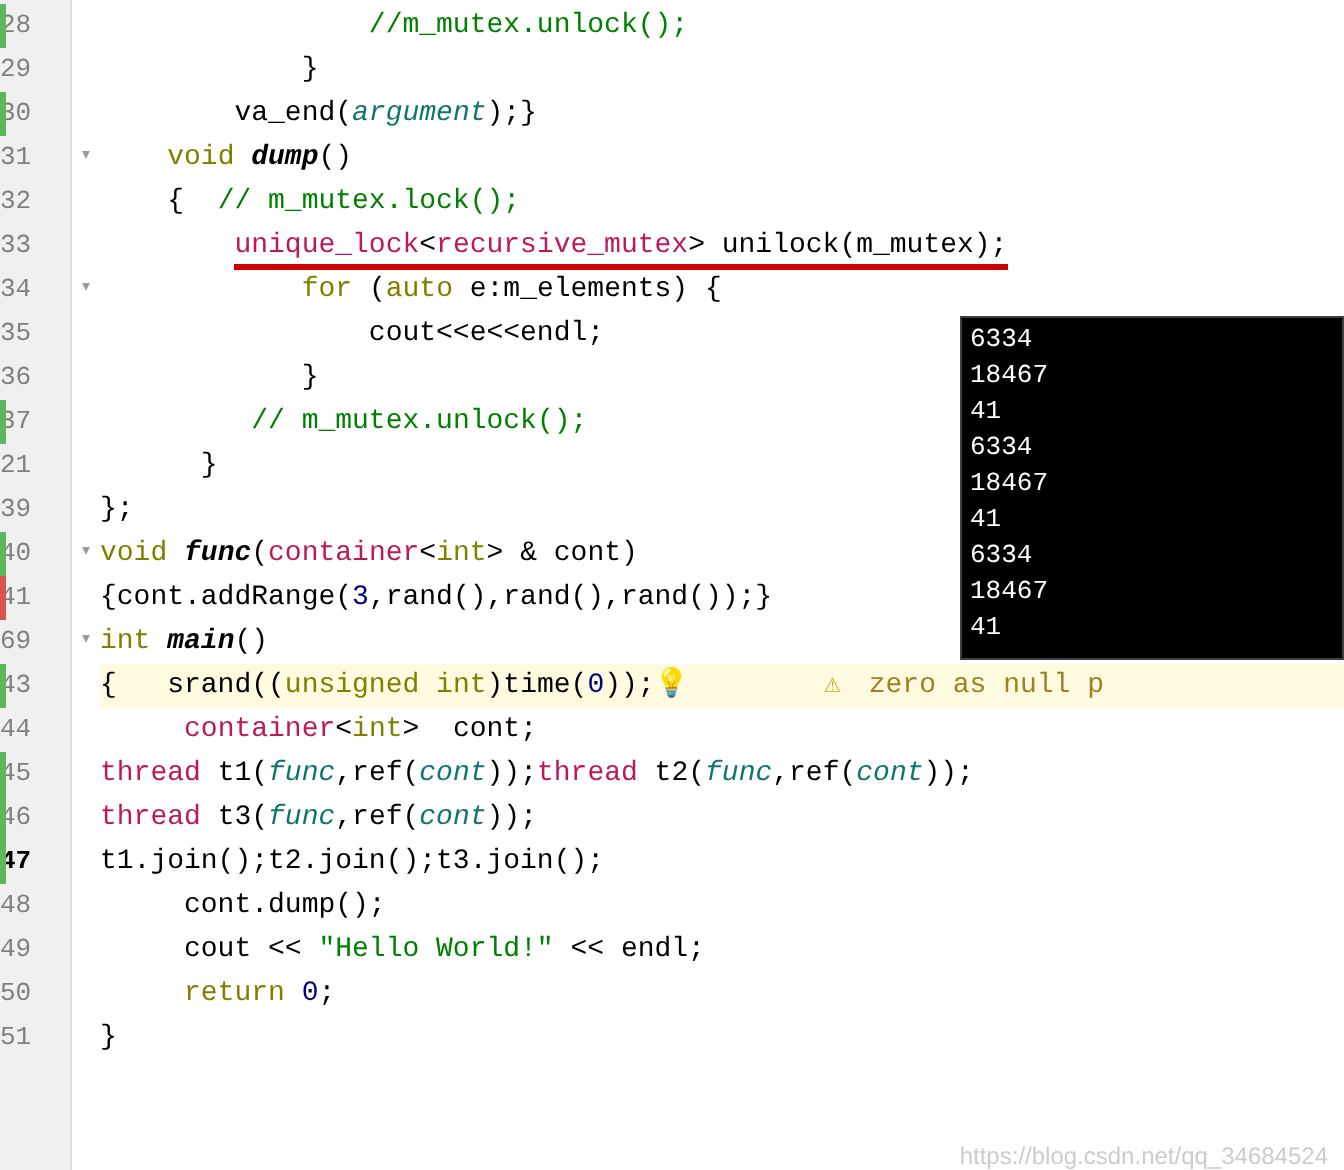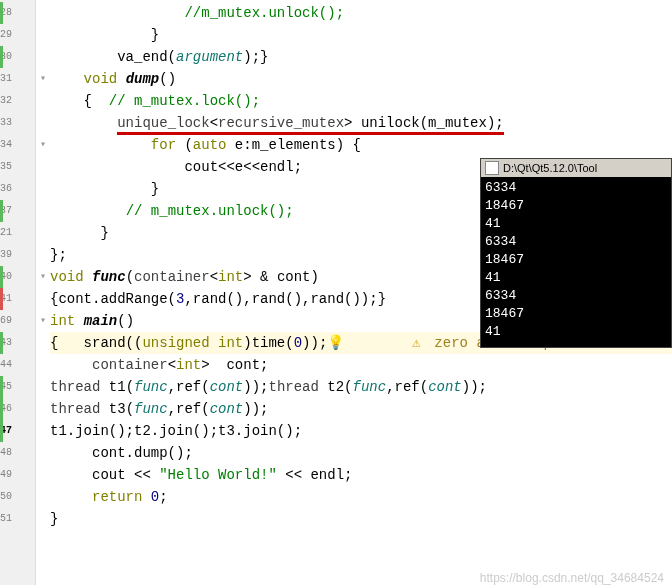--- a/index.html
+++ b/index.html
@@ -22,21 +22,21 @@
       border-right: 1px solid #ddd;
       padding-top: 2px;
       flex-shrink: 0;
     }
     .line-num {
       height: 22px;
       line-height: 22px;
       text-align: right;
       padding-right: 24px;
       color: #808080;
-      font-size: 10px;
+      font-size: 13px;
       position: relative;
     }
     .line-num.current { color: #000; font-weight: bold; }
     .marker-green { position: absolute; left: 0; top: 0; bottom: 0; width: 3px; background: #5cb85c; }
     .marker-red { position: absolute; left: 0; top: 0; bottom: 0; width: 3px; background: #d9534f; }
     .fold-col {
       width: 14px;
       flex-shrink: 0;
       padding-top: 2px;
     }
@@ -54,21 +54,21 @@
       overflow: hidden;
     }
     .code-line {
       height: 22px;
       line-height: 22px;
       position: relative;
     }
     .kw { color: #808000; }
     .comment { color: #008000; }
     .func { color: #000; font-weight: bold; font-style: italic; }
-    .type { color: #404040; font-family: Liberation Mono, monospace; }
+    .type { color: #be185d; font-family: Liberation Mono, monospace; }
     .str { color: #008000; }
     .num { color: #000080; }
     .param { font-style: italic; color: #0f766e; }
     .underline-red {
       border-bottom: 3px solid #cc0000;
       padding-bottom: 1px;
     }
     .warn-icon {
       display: inline-block;
       width: 14px;
@@ -172,24 +172,20 @@
       <div class="fold"></div>
       <div class="fold"></div>
       <div class="fold"></div>
       <div class="fold"></div>
       <div class="fold"></div>
     </div>
   <div class="code-area" id="code"><div class="code-line"><span class="comment">                //m_mutex.unlock();</span></div><div class="code-line">            }</div><div class="code-line"><span>        va_end(</span><span class="param">argument</span><span>);}</span></div><div class="code-line"><span>    </span><span class="kw">void</span><span> </span><span class="func">dump</span><span>()</span></div><div class="code-line"><span>    {  </span><span class="comment">// m_mutex.lock();</span></div><div class="code-line"><span>        </span><span class="underline-red"><span class="type">unique_lock</span><span>&lt;</span><span class="type">recursive_mutex</span><span>&gt; unilock(m_mutex);</span></span></div><div class="code-line"><span>            </span><span class="kw">for</span><span> (</span><span class="kw">auto</span><span> e:m_elements) {</span></div><div class="code-line">                cout&lt;&lt;e&lt;&lt;endl;</div><div class="code-line">            }</div><div class="code-line"><span>         </span><span class="comment">// m_mutex.unlock();</span></div><div class="code-line">      }</div><div class="code-line">};</div><div class="code-line"><span></span><span class="kw">void</span><span> </span><span class="func">func</span><span>(</span><span class="type">container</span><span>&lt;</span><span class="kw">int</span><span>&gt; &amp; cont)</span></div><div class="code-line"><span>{cont.addRange(</span><span class="num">3</span><span>,rand(),rand(),rand());}</span></div><div class="code-line"><span></span><span class="kw">int</span><span> </span><span class="func">main</span><span>()</span></div><div class="code-line highlight-line"><span>{   srand((</span><span class="kw">unsigned</span><span> </span><span class="kw">int</span><span>)time(</span><span class="num">0</span><span>));</span><span class="bulb">💡</span><span>        </span><span class="warn-icon">⚠</span><span class="warn-text"> zero as null p</span></div><div class="code-line"><span>     </span><span class="type">container</span><span>&lt;</span><span class="kw">int</span><span>&gt;  cont;</span></div><div class="code-line"><span></span><span class="type">thread</span><span> t1(</span><span class="param">func</span><span>,ref(</span><span class="param">cont</span><span>));</span><span class="type">thread</span><span> t2(</span><span class="param">func</span><span>,ref(</span><span class="param">cont</span><span>));</span></div><div class="code-line"><span></span><span class="type">thread</span><span> t3(</span><span class="param">func</span><span>,ref(</span><span class="param">cont</span><span>));</span></div><div class="code-line"><span>t1.join();t2.join();t3.join();</span></div><div class="code-line">     cont.dump();</div><div class="code-line"><span>     cout &lt;&lt; </span><span class="str">"Hello World!"</span><span> &lt;&lt; endl;</span></div><div class="code-line"><span>     </span><span class="kw">return</span><span> </span><span class="num">0</span><span>;</span></div><div class="code-line">}</div></div>
 </div>
 
 <div class="console">
-  <div class="console-title">
-    <span class="icon"></span>
-    <span>D:\Qt\Qt5.12.0\Tool</span>
-  </div>
   <div class="console-body" id="console-body">
       <div>6334</div>
       <div>18467</div>
       <div>41</div>
       <div>6334</div>
       <div>18467</div>
       <div>41</div>
       <div>6334</div>
       <div>18467</div>
       <div>41</div>

